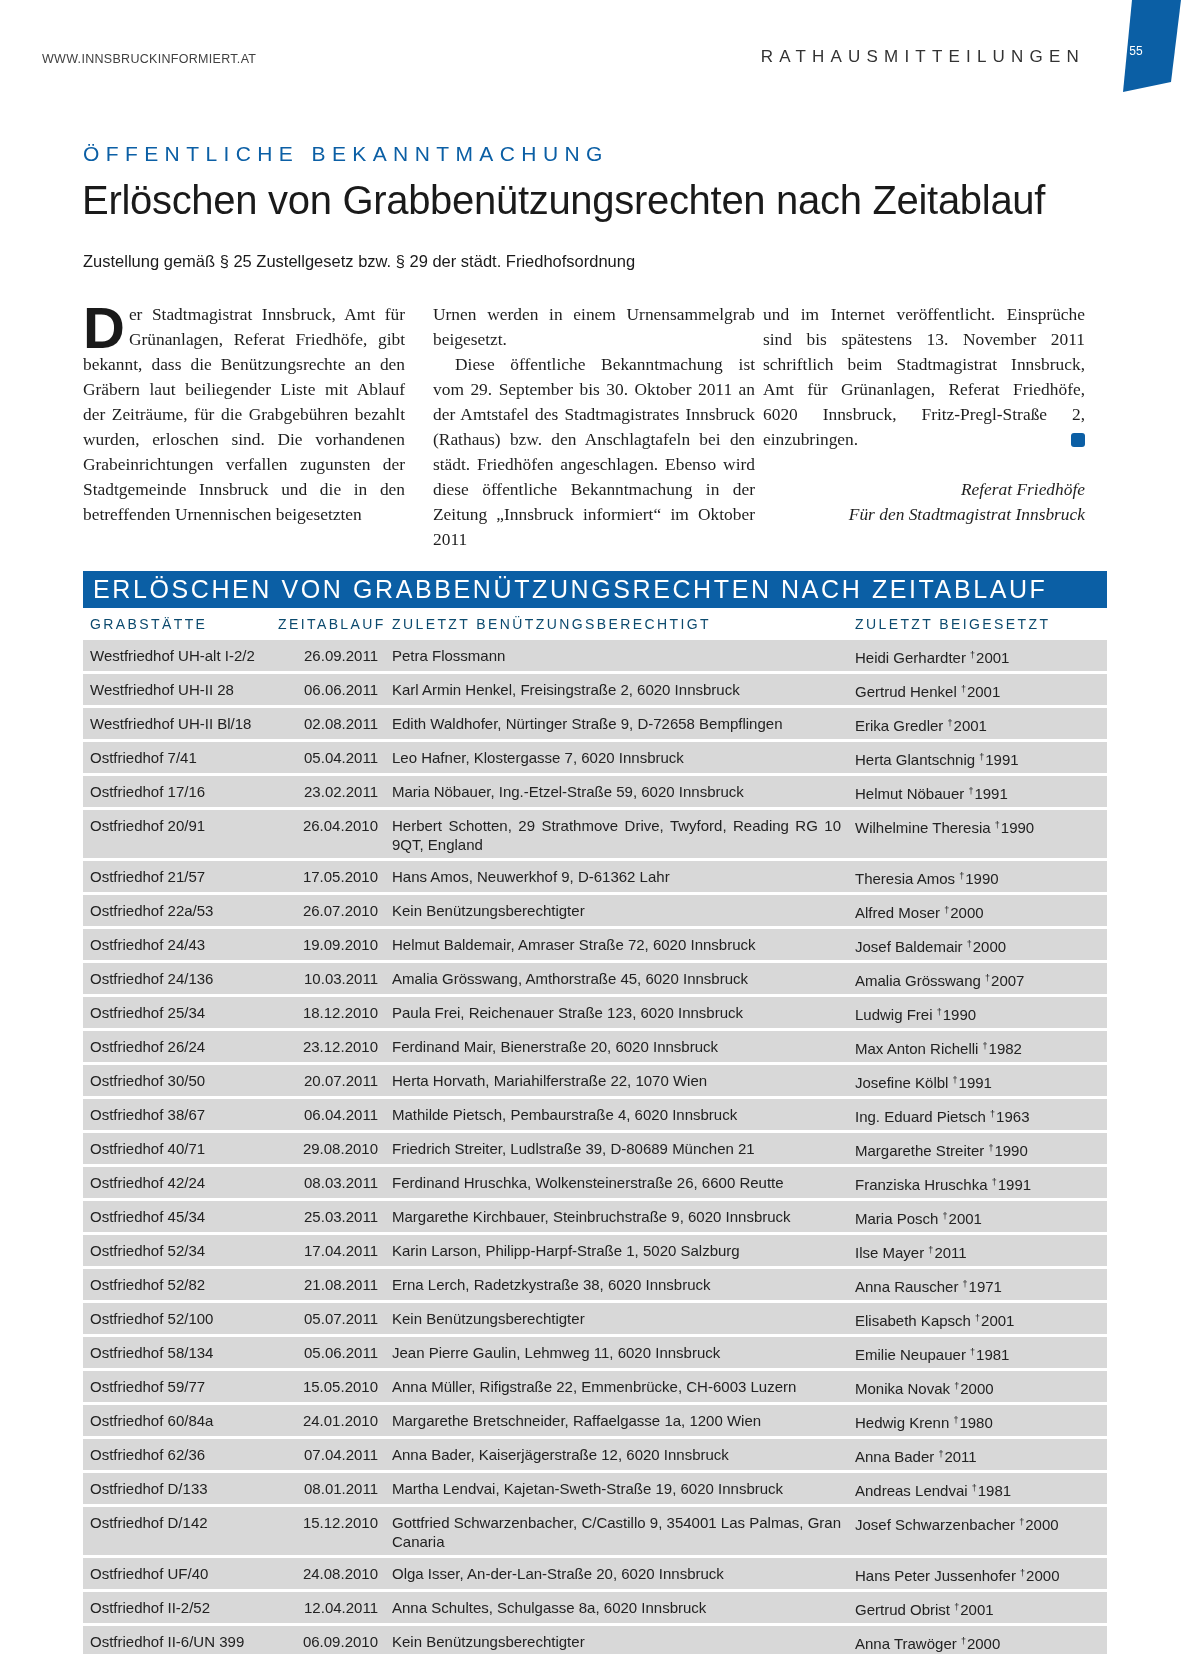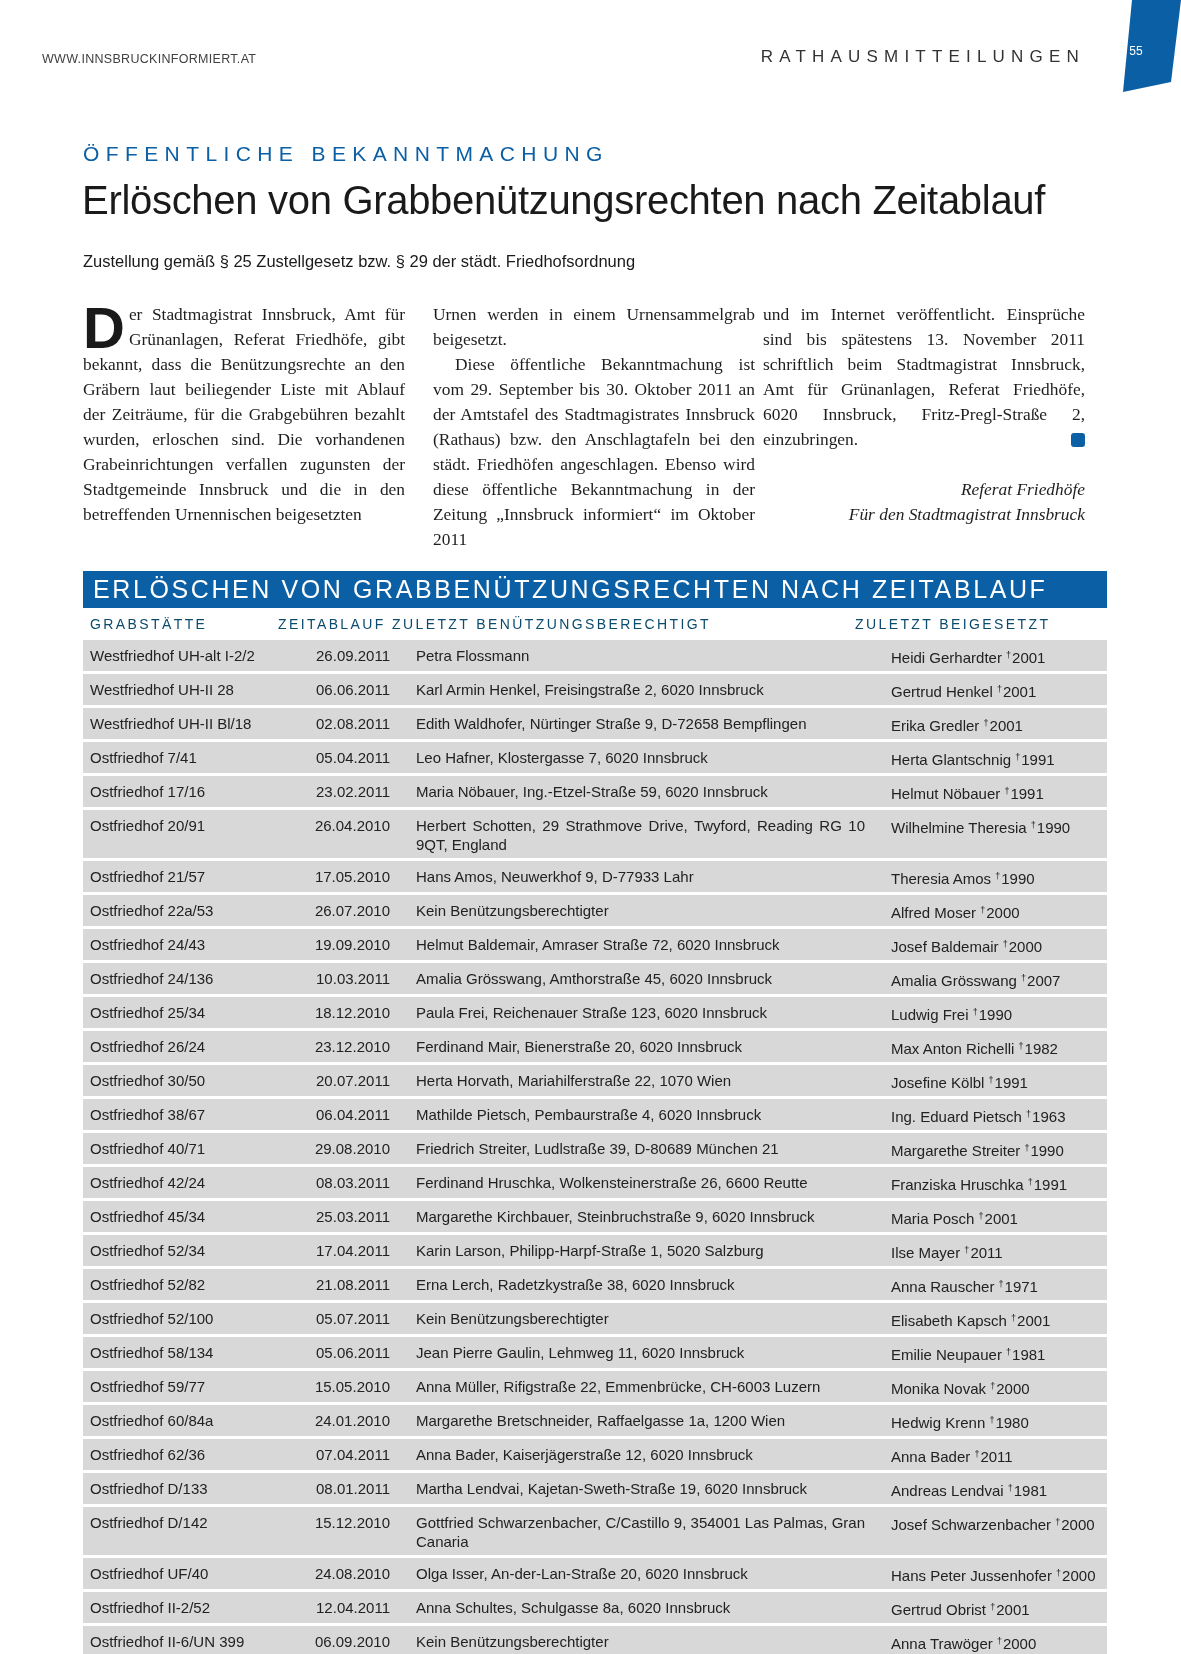--- a/index.html
+++ b/index.html
@@ -66,21 +66,21 @@
   .table-title {
     background: #0b5fa5; color: #ffffff; height: 37px;
     font-size: 25px; letter-spacing: 2.6px; padding: 4px 0 0 10px; white-space: nowrap;
   }
   .thead {
     display: flex; height: 32px; align-items: center;
     font-size: 14px; letter-spacing: 2.4px; color: #0c4a6e;
   }
   .row {
     display: flex; background: #d8d8d8; border-bottom: 3px solid #ffffff;
-    font-size: 15px; color: #222222; line-height: 19px; padding: 6px 0 4px 0; gap: 12px;
+    font-size: 15px; color: #222222; line-height: 19px; padding: 6px 0 4px 0;
   }
   .c1 { width: 195px; padding-left: 7px; flex: none; }
   .c2 { width: 100px; text-align: right; flex: none; }
   .c3 { width: 463px; padding-left: 14px; flex: none; text-align: justify; }
   .c4 { flex: 1; padding-left: 14px; }
   .thead .c1 { padding-left: 7px; }
   .thead .c2 { text-align: left; padding-left: 0; width: 110px; }
   .thead .c3 { width: 453px; padding-left: 4px; }
   .thead .c4 { padding-left: 14px; }
   sup.cross { font-size: 9px; vertical-align: 5px; margin-right: 1px; }
@@ -163,21 +163,21 @@
       </div>
       <div class="row">
         <div class="c1">Ostfriedhof 20/91</div>
         <div class="c2">26.04.2010</div>
         <div class="c3">Herbert Schotten, 29 Strathmove Drive, Twyford, Reading RG 10 9QT, England</div>
         <div class="c4"><span>Wilhelmine Theresia</span> <sup class="cross">†</sup><span>1990</span></div>
       </div>
       <div class="row">
         <div class="c1">Ostfriedhof 21/57</div>
         <div class="c2">17.05.2010</div>
-        <div class="c3">Hans Amos, Neuwerkhof 9, D-77933 Lahr</div>
+        <div class="c3">Hans Amos, Neuwerkhof 9, D-61362 Lahr</div>
         <div class="c4"><span>Theresia Amos</span> <sup class="cross">†</sup><span>1990</span></div>
       </div>
       <div class="row">
         <div class="c1">Ostfriedhof 22a/53</div>
         <div class="c2">26.07.2010</div>
         <div class="c3">Kein Benützungsberechtigter</div>
         <div class="c4"><span>Alfred Moser</span> <sup class="cross">†</sup><span>2000</span></div>
       </div>
       <div class="row">
         <div class="c1">Ostfriedhof 24/43</div>

